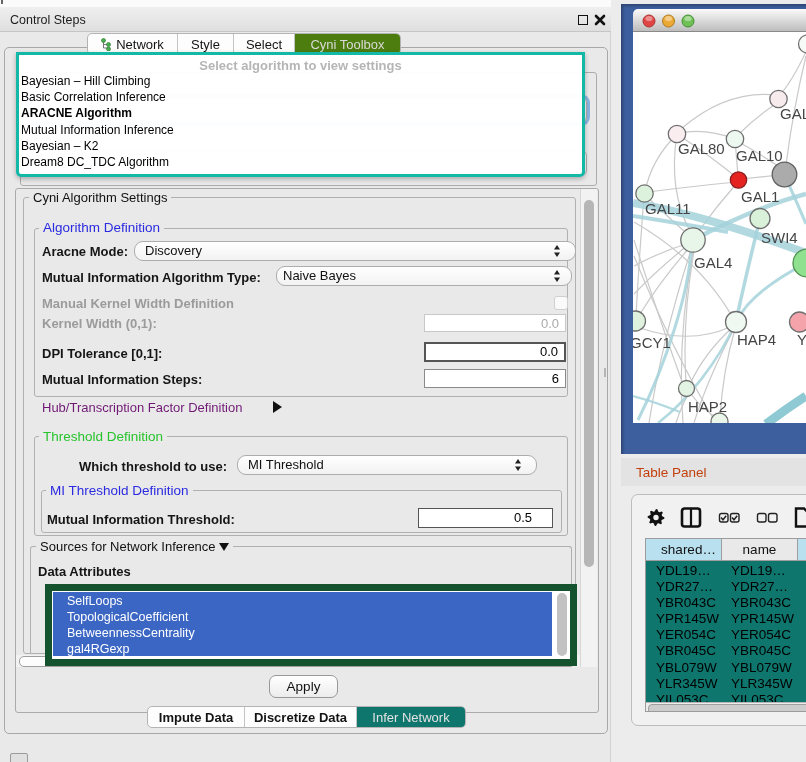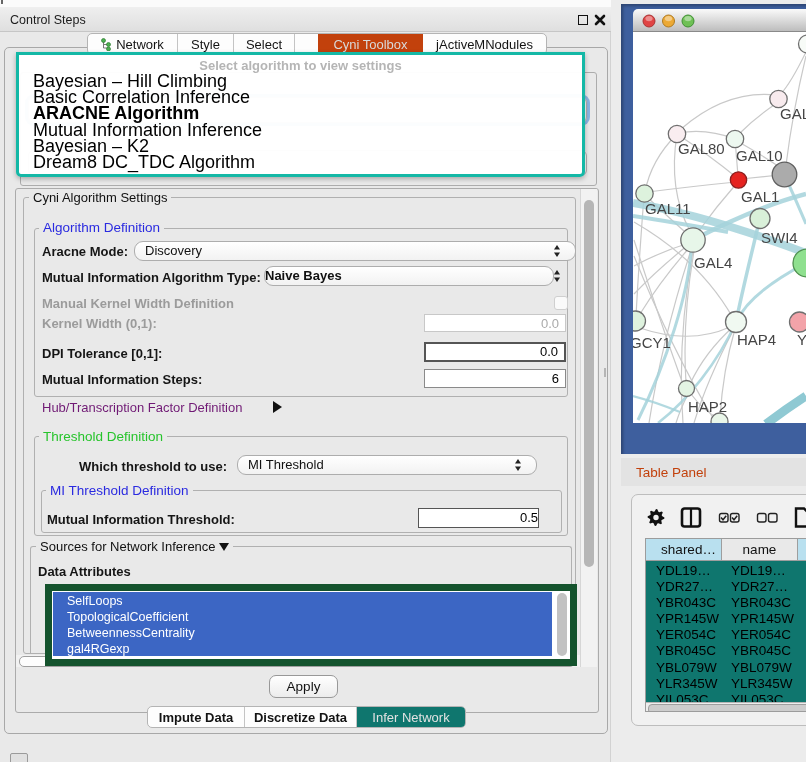--- a/index.html
+++ b/index.html
@@ -32,22 +32,21 @@
 <div class="abs" id="toptabs" style="left:87px;top:33px;height:20px;display:flex;border:1px solid #b4b4b4;border-radius:5px;overflow:hidden;background:#fdfdfd;font-size:13px;color:#131313;">
   <div style="width:89px;height:20px;display:flex;align-items:center;justify-content:center;border-right:1px solid #c4c4c4;">
     <svg width="11" height="13" viewBox="0 0 11 13" style="margin-right:4px;">
       <path d="M2.5 3.5 L2.5 10 M2.5 6.5 L7 6.5 M2.5 10 L7 10" stroke="#777" stroke-width="1" fill="none"></path>
       <circle cx="2.5" cy="2.5" r="2" fill="#4caf50" stroke="#2e7d32" stroke-width=".7"></circle>
       <circle cx="7.5" cy="6.5" r="2" fill="#4caf50" stroke="#2e7d32" stroke-width=".7"></circle>
       <circle cx="7.5" cy="11" r="2" fill="#4caf50" stroke="#2e7d32" stroke-width=".7"></circle>
     </svg>Network</div>
   <div style="width:55px;height:20px;display:flex;align-items:center;justify-content:center;border-right:1px solid #c4c4c4;">Style</div>
   <div style="width:60px;height:20px;display:flex;align-items:center;justify-content:center;border-right:1px solid #c4c4c4;">Select</div>
-  <div style="width:105px;height:20px;display:flex;align-items:center;justify-content:center;background:#c2410c;color:#d9d9d9;margin-left:23px;">Cyni Toolbox</div>
-  <div style="width:123px;height:20px;display:flex;align-items:center;justify-content:center;">jActiveMNodules</div>
+  <div style="width:105px;height:20px;display:flex;align-items:center;justify-content:center;background:#4d7c0f;color:#d9d9d9;">Cyni Toolbox</div>
 </div>
 
 <div class="fset" style="left:20px;top:72px;width:575px;height:112px;border-color:#acacac;"></div>
 <div class="combo" style="left:28px;top:97px;width:557px;height:24px;border-radius:6px;box-shadow:0 0 0 3px rgba(98,155,220,.7);"></div>
 <div class="combo" style="left:28px;top:150px;width:557px;height:24px;border-radius:6px;"></div>
 
 <div class="abs" style="left:15px;top:188px;width:582px;height:523px;border:1px solid #ababab;border-radius:3px;background:#e9e9e9;"></div>
 
 <div class="abs" style="left:580px;top:189px;width:16px;height:478px;background:#f2f2f2;border-left:1px solid #d6d6d6;"></div>
 <div class="abs" style="left:584px;top:200px;width:10px;height:367px;background:#b6b6b6;border-radius:5px;"></div>
@@ -61,21 +60,21 @@
 <div class="leg" style="left:39px;top:220px;font-size:13.5px;color:#2a2ae0;">Algorithm Definition</div>
 
 <div class="lbl abs" style="left:42px;top:244px;">Aracne Mode:</div>
 <div class="combo" style="left:134px;top:241px;width:430px;height:18px;line-height:18px;padding-left:10px;">Discovery</div>
 <svg class="abs" width="8" height="12" viewBox="0 0 8 12" style="left:553px;top:245px;">
     <path d="M4 0 L7 4.4 L1 4.4 Z" fill="#222"></path>
     <path d="M4 12 L7 7.6 L1 7.6 Z" fill="#222"></path>
   </svg>
 
 <div class="lbl abs" style="left:42px;top:270px;">Mutual Information Algorithm Type:</div>
-<div class="combo" style="left:264px;top:266px;width:288px;height:18px;line-height:18px;padding-left:0;font-weight:bold;">Naive Bayes</div>
+<div class="combo" style="left:276px;top:266px;width:288px;height:18px;line-height:18px;padding-left:6px;">Naive Bayes</div>
 <svg class="abs" width="8" height="12" viewBox="0 0 8 12" style="left:553px;top:270px;">
     <path d="M4 0 L7 4.4 L1 4.4 Z" fill="#222"></path>
     <path d="M4 12 L7 7.6 L1 7.6 Z" fill="#222"></path>
   </svg>
 
 <div class="lblgray abs" style="left:42px;top:296px;">Manual Kernel Width Definition</div>
 <div class="abs" style="left:554px;top:296px;width:12px;height:12px;background:#fafafa;border:1px solid #cfcfcf;border-radius:3px;"></div>
 
 <div class="lblgray abs" style="left:42px;top:316px;">Kernel Width (0,1):</div>
 <div class="abs" style="left:424px;top:314px;width:142px;height:18px;background:#fff;border:1px solid #c8c8c8;font-size:13px;color:#aaa;text-align:right;line-height:18px;padding-right:6px;box-sizing:border-box;">0.0</div>
@@ -97,21 +96,21 @@
 <div class="lbl abs" style="left:79px;top:459px;">Which threshold to use:</div>
 <div class="combo" style="left:237px;top:455px;width:288px;height:18px;line-height:18px;padding-left:10px;">MI Threshold</div>
 <svg class="abs" width="8" height="12" viewBox="0 0 8 12" style="left:514px;top:459px;">
     <path d="M4 0 L7 4.4 L1 4.4 Z" fill="#222"></path>
     <path d="M4 12 L7 7.6 L1 7.6 Z" fill="#222"></path>
   </svg>
 
 <div class="fset" style="left:41px;top:490px;width:519px;height:41px;"></div>
 <div class="leg" style="left:46px;top:483px;font-size:13.5px;color:#2a2ae0;">MI Threshold Definition</div>
 <div class="lbl abs" style="left:47px;top:512px;">Mutual Information Threshold:</div>
-<div class="abs" style="left:418px;top:508px;width:121px;height:20px;background:#fff;border:1.5px solid #555;font-size:13px;color:#000;text-align:right;line-height:17px;padding-right:0;box-sizing:border-box;">0.5</div>
+<div class="abs" style="left:418px;top:508px;width:135px;height:20px;background:#fff;border:1.5px solid #555;font-size:13px;color:#000;text-align:right;line-height:17px;padding-right:20px;box-sizing:border-box;">0.5</div>
 
 <div class="fset" style="left:30px;top:546px;width:540px;height:106px;border-bottom:none;border-radius:3px 3px 0 0;"></div>
 <div class="leg" style="left:36px;top:539px;font-size:13px;color:#111;">Sources for Network Inference <svg width="10" height="8" viewBox="0 0 10 8" style="vertical-align:0px;">
       <path d="M0 0 L10 0 L5 8 Z" fill="#111"></path>
     </svg></div>
 <div class="lbl abs" style="left:38px;top:564px;">Data Attributes</div>
 
 <div class="abs" style="left:45px;top:584px;width:518px;height:68px;background:#fff;border:7px solid #14532d;overflow:hidden;">
   <div style="position:absolute;left:1px;top:1px;width:499px;height:64px;background:#3c66c4;"></div>
   <div style="position:absolute;left:15px;top:2px;font-size:12.5px;color:#fff;line-height:16px;white-space:nowrap;">SelfLoops<br>TopologicalCoefficient<br>BetweennessCentrality<br>gal4RGexp</div>
@@ -125,21 +124,21 @@
   <div style="width:111px;height:20px;display:flex;align-items:center;justify-content:center;border-right:1px solid #c4c4c4;font-weight:bold;">Discretize Data</div>
   <div style="width:108px;height:20px;display:flex;align-items:center;justify-content:center;background:#0f766e;color:#e2e2e2;">Infer Network</div>
 </div>
 
 <div class="abs" style="left:10px;top:753px;width:16px;height:9px;background:#e0e0e0;border:1px solid #9a9a9a;border-radius:2px 2px 0 0;"></div>
 
 <div class="abs" style="left:604px;top:368px;width:4px;height:9px;border-left:2px solid #b5b5b5;"></div>
 
 <div class="abs" style="left:16px;top:52px;width:563px;height:119px;background:rgba(255,255,255,.97);border:3px solid #14b8a6;border-radius:0 0 5px 5px;box-shadow:0 2px 5px rgba(0,0,0,.28);z-index:50;">
   <div style="position:absolute;left:0;top:3px;width:100%;text-align:center;font-size:13px;font-weight:bold;color:#b5b5b5;">Select algorithm to view settings</div>
-  <div style="position:absolute;left:2px;top:18px;font-size:18px;color:#000;line-height:16.2px;white-space:nowrap;margin-left:12px;">Bayesian – Hill Climbing<br>Basic Correlation Inference<br><b>ARACNE Algorithm</b><br>Mutual Information Inference<br>Bayesian – K2<br>Dream8 DC_TDC Algorithm</div>
+  <div style="position:absolute;left:2px;top:18px;font-size:12px;color:#000;line-height:16.2px;white-space:nowrap;">Bayesian – Hill Climbing<br>Basic Correlation Inference<br><b>ARACNE Algorithm</b><br>Mutual Information Inference<br>Bayesian – K2<br>Dream8 DC_TDC Algorithm</div>
 </div>
 
 <div class="abs" style="left:611px;top:0;width:195px;height:762px;background:#ececec;"></div>
 <div class="abs" id="netframe" style="left:621px;top:4px;width:185px;height:450px;background:#3e5f9e;box-shadow:inset 2px 2px 3px rgba(0,0,0,.28);"></div>
 <div class="abs" id="nettitle" style="left:633px;top:9px;width:173px;height:22px;background:linear-gradient(#fafafa,#bdbdbd);border-bottom:1px solid #8a8a8a;border-radius:5px 0 0 0;">
   <svg width="70" height="22" viewBox="0 0 70 22" style="position:absolute;left:9px;top:0;">
     <circle cx="7" cy="12" r="6" fill="#e04444" stroke="#a33" stroke-width="1"></circle>
     <ellipse cx="7" cy="9.6" rx="3.6" ry="2.6" fill="rgba(255,255,255,.4)"></ellipse>
     <circle cx="26.5" cy="12" r="6" fill="#eca935" stroke="#b07a1e" stroke-width="1"></circle>
     <ellipse cx="26.5" cy="9.6" rx="3.6" ry="2.6" fill="rgba(255,255,255,.4)"></ellipse>

